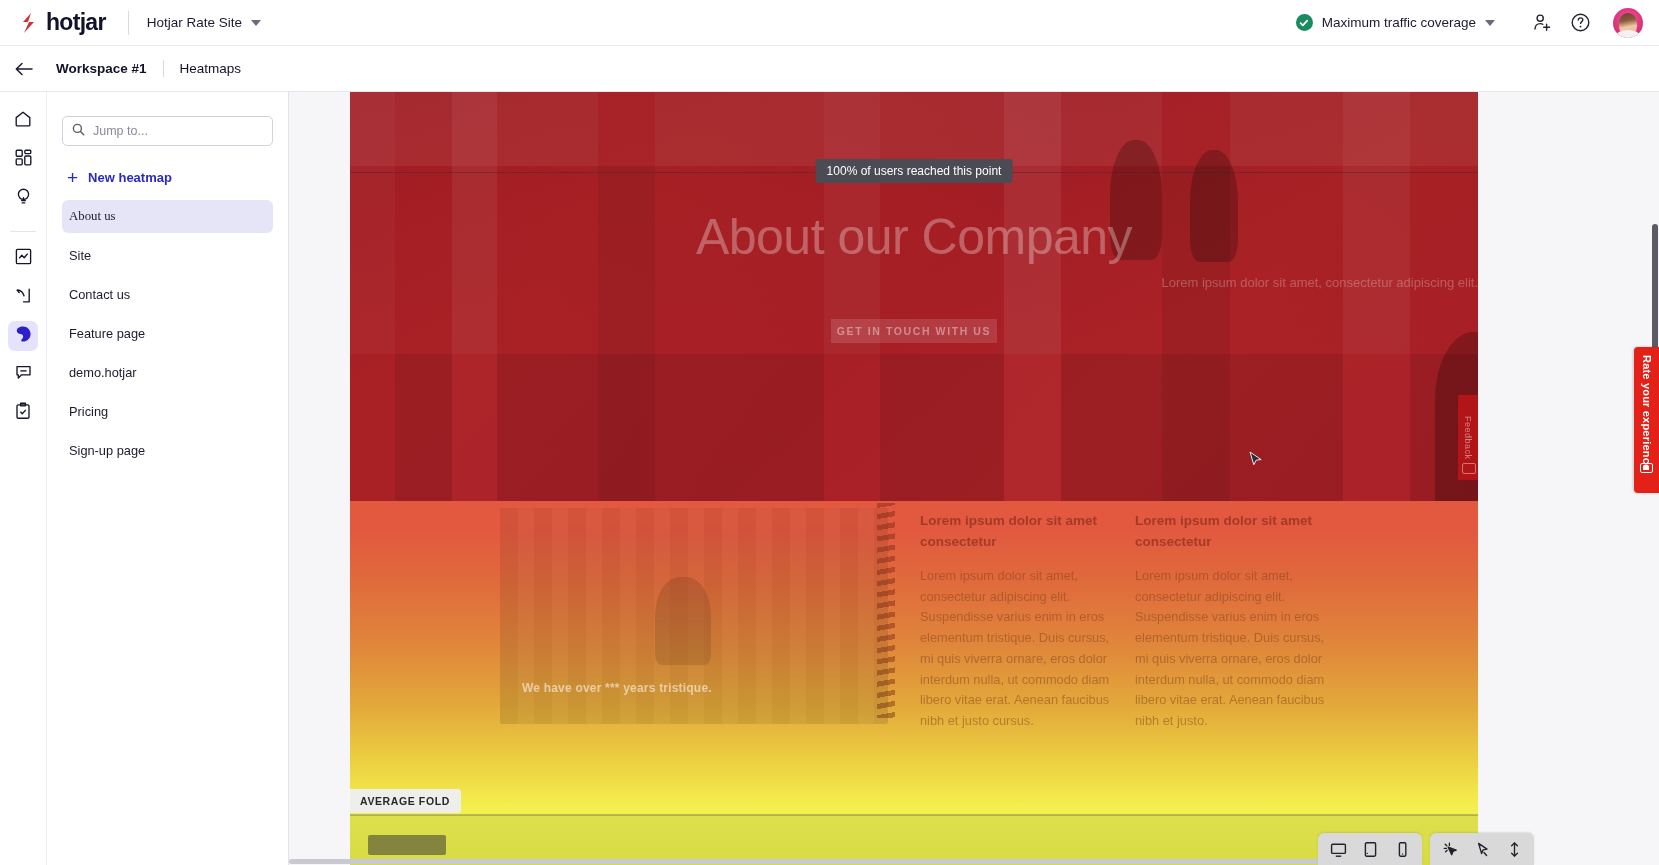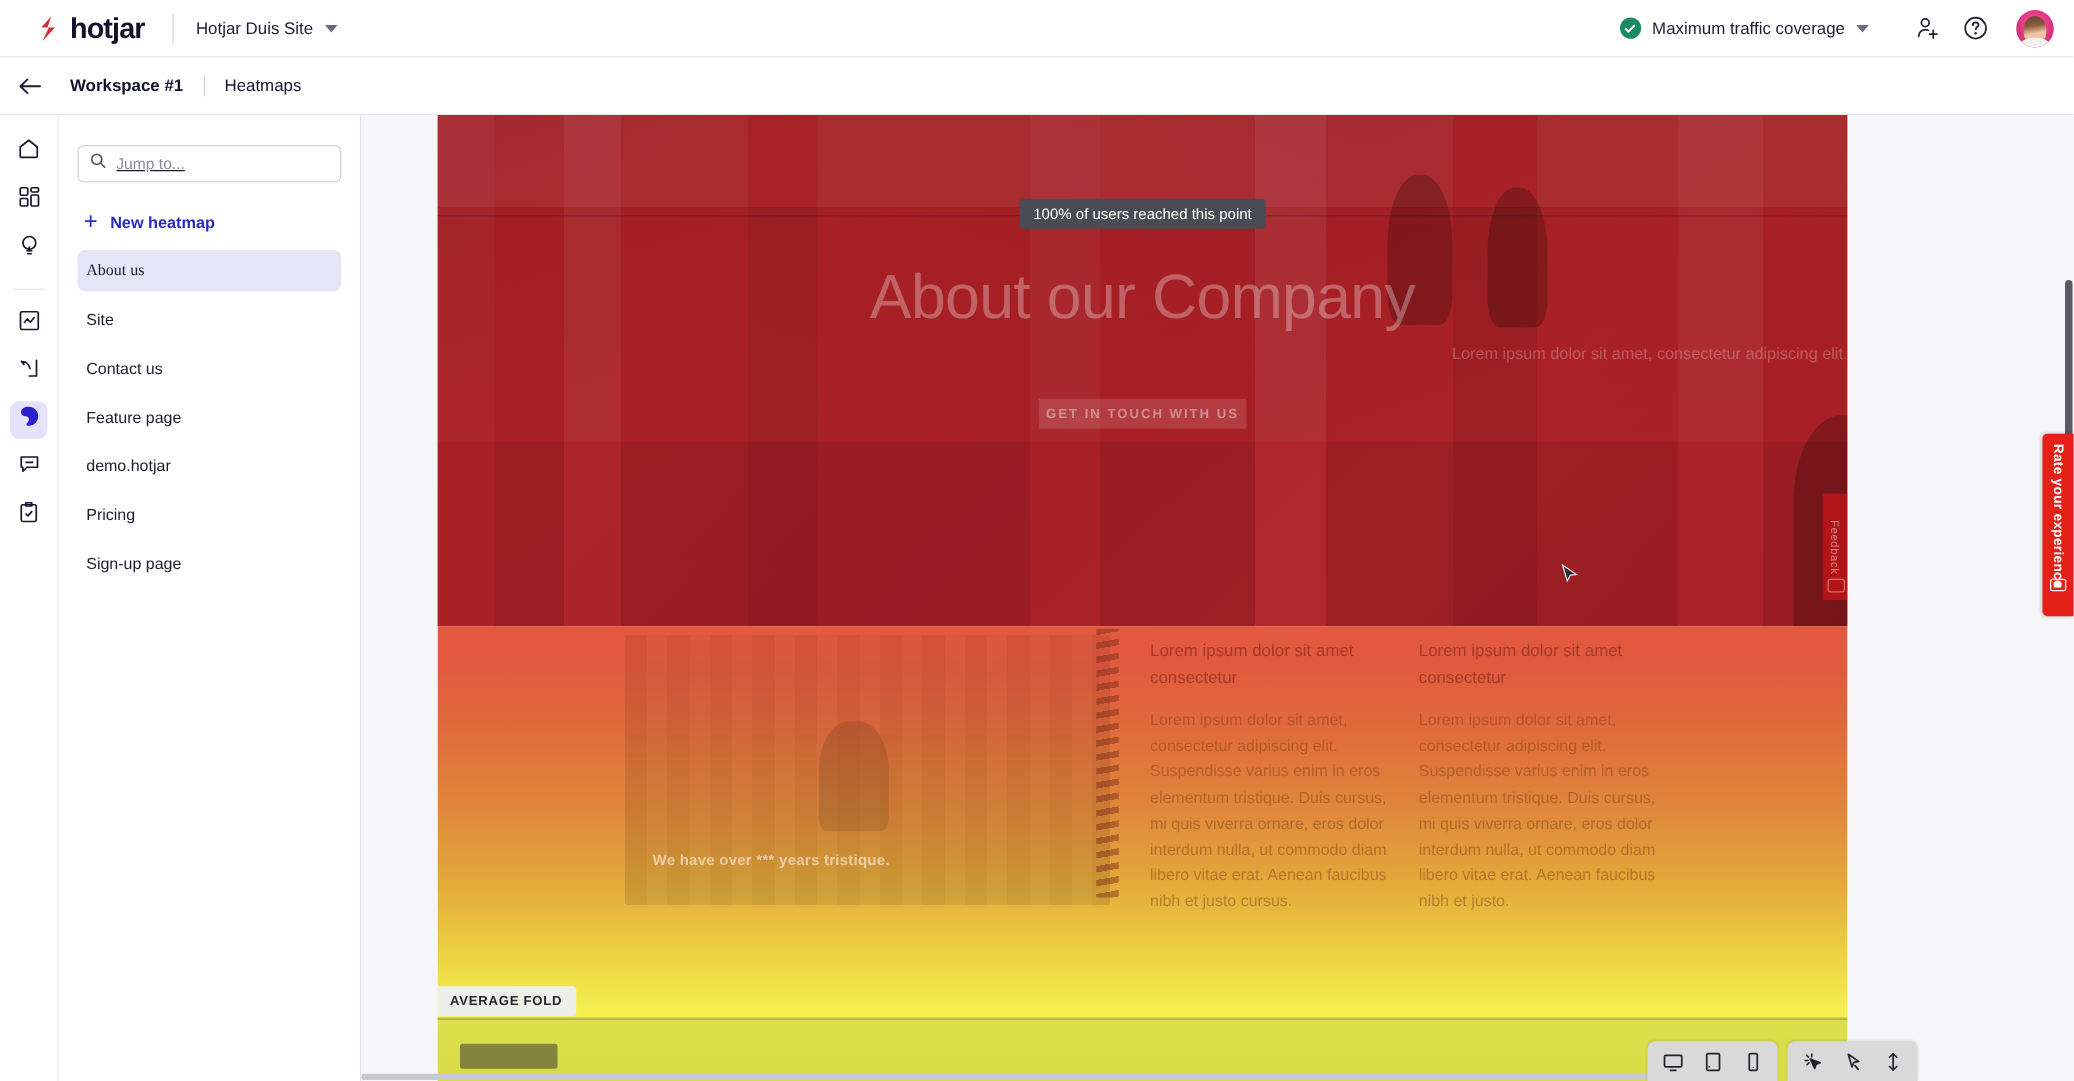--- a/index.html
+++ b/index.html
@@ -11,21 +11,21 @@
     color: #1a1a2e;
   }
   #app { position: relative; width: 1659px; height: 865px; overflow: hidden; }
 
   
   .topbar {
     position: absolute; top: 0; left: 0; width: 1659px; height: 46px;
     background: #ffffff; border-bottom: 1px solid #e7e7ee;
     display: flex; align-items: center; z-index: 40;
   }
-  .brand { display: flex; align-items: center; gap: 8px; padding-left: 28px; }
+  .brand { display: flex; align-items: center; gap: 8px; padding-left: 18px; }
   .brand-mark { width: 20px; height: 22px; position: relative; }
   .brand-mark svg { display: block; }
   .brand-text {
     font-size: 23px; font-weight: 700; letter-spacing: -0.7px; color: #12122b;
     line-height: 1;
   }
   .brand-divider { width: 1px; height: 24px; background: #d8d8e3; margin: 0 18px 0 22px; }
   .site-select { display: flex; align-items: center; gap: 9px; cursor: pointer; }
   .site-select-label { font-size: 13.5px; color: #1b1b33; font-weight: 400; }
   .caret { width: 0; height: 0; border-left: 5px solid transparent; border-right: 5px solid transparent;
@@ -83,21 +83,21 @@
   .rail-item.active { background: #e4e3fb; color: #2b20c9; }
   .rail-divider { width: 26px; height: 1px; background: #e4e4ee; margin: 9px 0 12px 0; }
 
   
   .pages {
     position: absolute; top: 92px; left: 47px; width: 242px; height: 773px;
     background: #ffffff; border-right: 1px solid #e2e2ec; z-index: 29; padding: 0 15px;
   }
   .searchwrap {
     margin-top: 24px; height: 30px; border: 1px solid #d2d2de; border-radius: 5px;
-    display: flex; align-items: center; padding: 0 9px; background: #fff; text-decoration: underline;
+    display: flex; align-items: center; padding: 0 9px; background: #fff;
   }
   .searchwrap svg { flex: 0 0 auto; }
   .search-input {
     border: none; outline: none; font-size: 12.5px; color: #2a2a3d; margin-left: 8px;
     width: 100%; font-family: "Liberation Sans", sans-serif; background: transparent;
   }
   .search-input::placeholder { color: #8a8a9c; }
   .newheat {
     display: flex; align-items: center; gap: 10px; margin-top: 22px; padding-left: 5px;
     cursor: pointer; color: #2a2ac0; font-weight: 700; font-size: 13px;
@@ -203,21 +203,21 @@
     font-weight: 700; letter-spacing: .2px;
   }
   .stripes {
     position:absolute; left: 527px; top: 2px; width: 18px; height: 215px;
     background: repeating-linear-gradient(170deg, rgba(120,40,20,.45) 0 5px, transparent 5px 11px);
   }
   .col { position: absolute; top: 10px; width: 200px; }
   .col.one { left: 570px; }
   .col.two { left: 785px; }
   .col h3 {
-    font-size: 13.5px; font-weight: 400; line-height: 1.52;
+    font-size: 13.5px; font-weight: 700; line-height: 1.52;
     color: rgba(120,35,25,.58); margin-bottom: 14px;
   }
   .col p {
     font-size: 12.8px; line-height: 1.62; color: rgba(120,60,25,.45);
   }
 
   
   .avgfold-wrap {
     position: absolute; left: 0; top: 697px; width: 100%; height: 26px; z-index: 7;
   }
@@ -304,21 +304,21 @@
     <div class="brand">
       <span class="brand-mark">
         <svg width="20" height="22" viewBox="0 0 20 22">
           <path d="M13 1 L5 10 L11 10 L6 21 L16 10 L10 10 Z" fill="#d13239"></path>
         </svg>
       </span>
       <span class="brand-text">hotjar</span>
     </div>
     <div class="brand-divider"></div>
     <div class="site-select">
-      <span class="site-select-label">Hotjar Duis Site</span>
+      <span class="site-select-label">Hotjar Rate Site</span>
       <span class="caret"></span>
     </div>
 
     <div class="topbar-right">
       <div class="coverage">
         <span class="coverage-check">
           <svg width="10" height="10" viewBox="0 0 10 10">
             <path d="M1.6 5.2 L3.8 7.3 L8.3 2.6" stroke="#fff" stroke-width="1.7" fill="none" stroke-linecap="round" stroke-linejoin="round"></path>
           </svg>
         </span>

